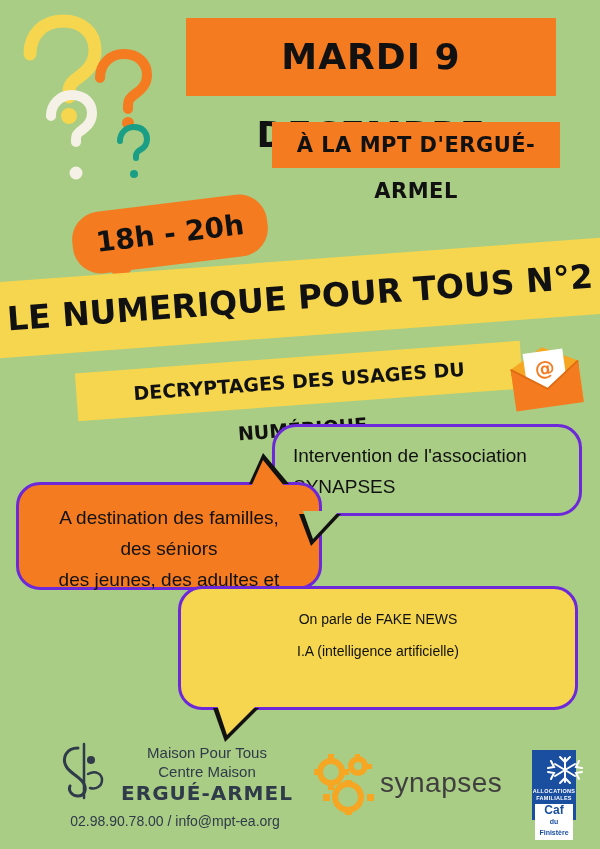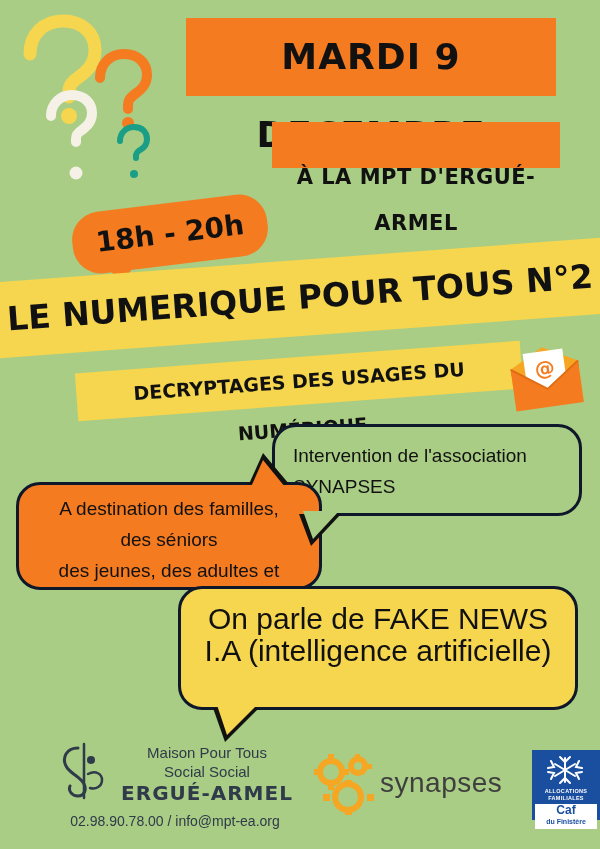--- a/index.html
+++ b/index.html
@@ -59,21 +59,20 @@
   }
   .banner-place span {
     display: block;
     text-align: center;
     line-height: 46px;
     font-family: "DejaVu Sans", sans-serif;
     font-weight: bold;
     font-size: 21px;
     letter-spacing: 0.5px;
     color: #111;
-    margin-top: 32px;
   }
 
   
   .time-bubble {
     position: absolute;
     left: 72px;
     top: 203px;
     width: 196px;
     height: 62px;
     background: #f47b20;
@@ -147,21 +146,21 @@
     top: 345px;
     width: 76px;
     height: 64px;
     transform: rotate(-8deg);
   }
 
   
   .bubble {
     position: absolute;
     box-sizing: border-box;
-    border: 3px solid #0f172a;
+    border: 3px solid #6d28d9;
     border-radius: 24px;
   }
   .bubble .txt {
     display: block;
     font-family: "Liberation Sans", sans-serif;
     font-size: 19px;
     color: #111;
     line-height: 31px;
   }
   .bubble-synapses {
@@ -195,21 +194,21 @@
     border-top: 32px solid #111;
     z-index: 2;
   }
 
   .bubble-public {
     left: 16px;
     top: 482px;
     width: 306px;
     height: 108px;
     background: #f47b20;
-    padding: 8px 18px;
+    padding: 17px 18px;
   }
   .bubble-public .txt { text-align: center; }
   .bubble-public .tail {
     position: absolute;
     right: 34px;
     top: -25px;
     width: 0;
     height: 0;
     border-left: 12px solid transparent;
     border-right: 22px solid transparent;
@@ -231,21 +230,21 @@
   .bubble-themes {
     left: 178px;
     top: 586px;
     width: 400px;
     height: 124px;
     background: #f5d64e;
     padding: 14px 18px;
   }
   .bubble-themes .txt {
     text-align: center;
-    font-size: 30px;
+    font-size: 14px;
     line-height: 32px;
   }
   .bubble-themes .tail {
     position: absolute;
     left: 36px;
     bottom: -28px;
     width: 0;
     height: 0;
     border-left: 10px solid transparent;
     border-right: 30px solid transparent;
@@ -321,21 +320,21 @@
     top: 14px;
     font-family: "Liberation Sans", sans-serif;
     font-size: 28px;
     color: #3f3f3f;
     letter-spacing: 0.5px;
   }
   .caf-logo {
     position: absolute;
     left: 516px;
     top: 15px;
-    width: 68px;
+    width: 44px;
     height: 70px;
     background: #1a4fa0;
     box-sizing: border-box;
     padding-top: 2px;
   }
   .caf-logo .caf-top {
     height: 36px;
     position: relative;
   }
   .caf-logo .caf-mid {
@@ -436,21 +435,21 @@
       <svg width="50" height="62" viewBox="0 0 50 62" xmlns="http://www.w3.org/2000/svg">
         <path d="M20 8 C8 8 4 18 8 26 C12 34 22 36 26 44 C29 50 26 56 20 56 C14 56 10 51 12 46" stroke="#2f3a4a" stroke-width="3" fill="none" stroke-linecap="round"></path>
         <path d="M26 4 C26 22 26 40 26 58" stroke="#2f3a4a" stroke-width="2.5" fill="none" stroke-linecap="round"></path>
         <circle cx="33" cy="20" r="4" fill="#2f3a4a"></circle>
         <path d="M30 34 C38 30 44 34 44 40 C44 46 38 50 32 48" stroke="#2f3a4a" stroke-width="2.5" fill="none" stroke-linecap="round"></path>
       </svg>
     </div>
 
     <div class="mpt-text">
       <div class="l1">Maison Pour Tous</div>
-      <div class="l2">Social Social</div>
+      <div class="l2">Centre Maison</div>
       <div class="l3">ERGUÉ-ARMEL</div>
     </div>
 
     <div class="contact">02.98.90.78.00 / info@mpt-ea.org</div>
 
     <div class="synapses-logo">
       <svg width="70" height="62" viewBox="0 0 70 62" xmlns="http://www.w3.org/2000/svg" style="position:absolute;left:0;top:0;">
         <g fill="none" stroke="#f5a623" stroke-width="6">
           <circle cx="19" cy="19" r="11"></circle>
           <circle cx="46" cy="13" r="7"></circle>

